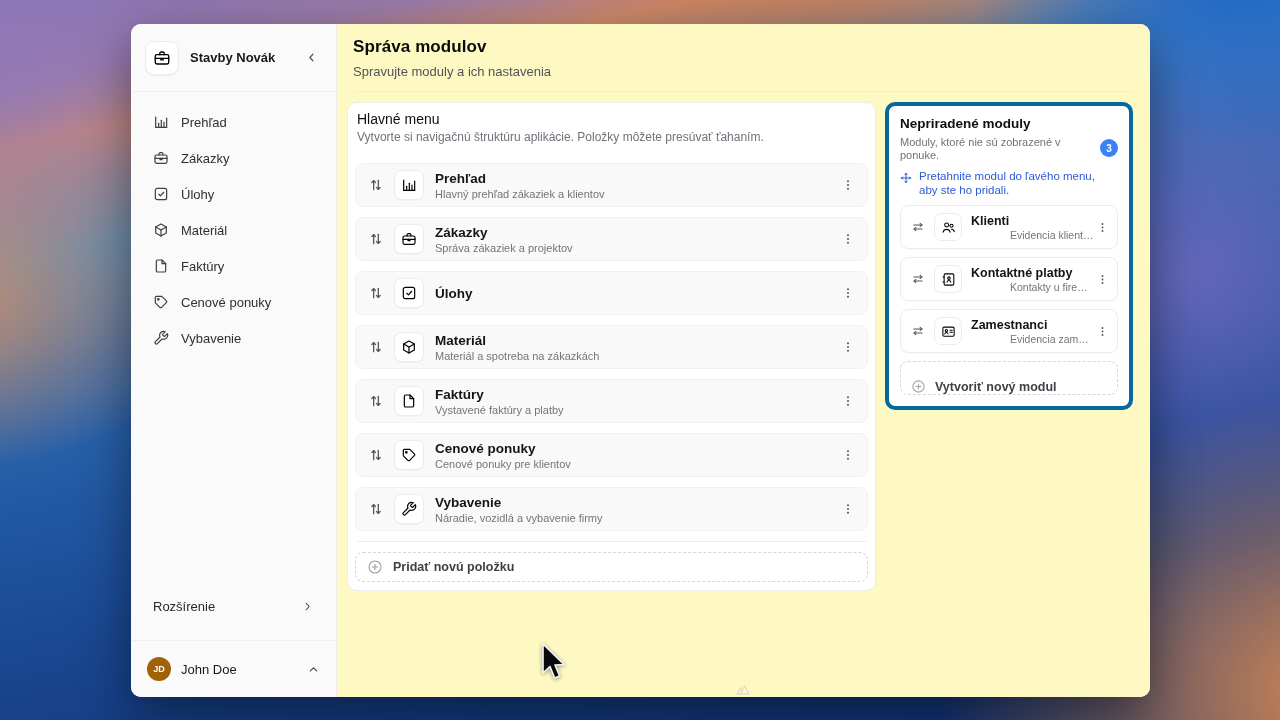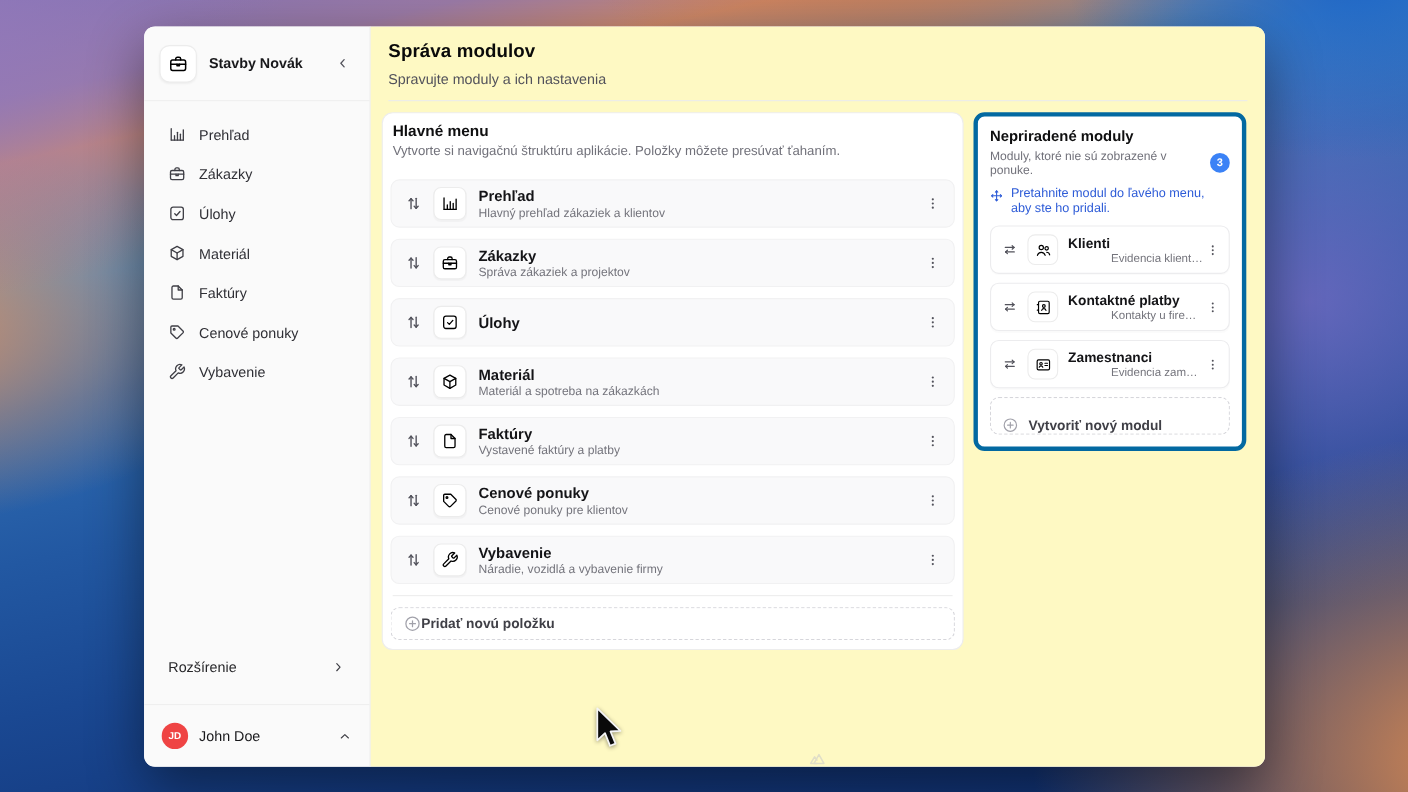--- a/index.html
+++ b/index.html
@@ -52,41 +52,41 @@
   .sb-ext{
     margin-top:auto; height:40px; display:flex; align-items:center;
     padding:0 22px; font-size:13px; color:#27272a; cursor:pointer; margin-bottom:14px;
   }
   .sb-ext .lbl{ flex:1; }
   .sb-footer{
     height:57px; border-top:1px solid #efefef; display:flex; align-items:center;
     padding:0 16px; gap:10px; cursor:pointer;
   }
   .avatar{
-    width:24px; height:24px; border-radius:50%; background:#ef4444;
+    width:24px; height:24px; border-radius:50%; background:#a16207;
     color:#fff; font-size:9px; font-weight:700; display:flex;
     align-items:center; justify-content:center;
   }
   .user-name{ font-size:13px; color:#18181b; flex:1; }
 
   
   .main{ flex:1; display:flex; flex-direction:column; background:#fef9c3; position:relative; }
   .page-head{ padding:13px 16px 0 16px; }
   .page-title{ font-size:17px; font-weight:700; color:#0a0a0a; letter-spacing:.1px; }
   .page-sub{ font-size:13px; color:#52525b; margin-top:7px; }
   .head-divider{ height:1px; background:#ececec; margin-top:12px; }
 
   .content-row{ display:flex; align-items:flex-start; padding:10px 17px 0 10px; gap:9px; }
 
   
   .menu-panel{
     width:529px; min-width:529px; border:1px solid #ededed; border-radius:10px;
     background:#fff; padding:6px 7px 8px 7px;
   }
-  .sec-heading{ font-size:14px; font-weight:700; color:#0f0f10; margin:2px 0 3px 2px; }
+  .sec-heading{ font-size:14px; font-weight:400; color:#0f0f10; margin:2px 0 3px 2px; }
   .sec-desc{ font-size:12px; color:#71717a; margin:0 0 19px 2px; }
 
   .mod-row{
     height:44px; background:#f9f9fa; border:1px solid #f1f1f2; border-radius:8px;
     display:flex; align-items:center; padding:0 10px; margin-bottom:10px;
   }
   .drag-v{ color:#52525b; display:flex; padding:2px; cursor:grab; }
   .mod-tile{
     width:30px; height:30px; background:#fff; border:1px solid #ececec; border-radius:7px;
     display:flex; align-items:center; justify-content:center; margin:0 11px 0 8px;
@@ -94,21 +94,21 @@
   }
   .mod-text{ flex:1; display:flex; flex-direction:column; gap:2px; min-width:0; }
   .mod-title{ font-size:13.5px; font-weight:700; color:#141417; line-height:15px; }
   .mod-sub{ font-size:11px; color:#74747c; line-height:12px; white-space:nowrap; overflow:hidden; text-overflow:ellipsis; }
   .kebab{ color:#52525b; display:flex; padding:4px 2px; cursor:pointer; }
 
   .list-divider{ height:1px; background:#ededed; margin:8px 2px 10px 2px; }
 
   .add-btn{
     height:30px; border:1px dashed #d6d6db; border-radius:8px; background:#fff;
-    display:flex; align-items:center; gap:0; padding:0 11px; cursor:pointer;
+    display:flex; align-items:center; gap:10px; padding:0 11px; cursor:pointer;
   }
   .add-btn .plus{ color:#a1a1aa; display:flex; }
   .add-label{ font-size:12.5px; font-weight:700; color:#3f3f46; }
 
   
   .side-panel{
     width:248px; min-width:248px; border:4px solid #0369a1; border-radius:10px;
     background:#fff; padding:10px 11px 11px 11px;
   }
   .sp-heading{ font-size:13.5px; font-weight:700; color:#0f0f10; }

